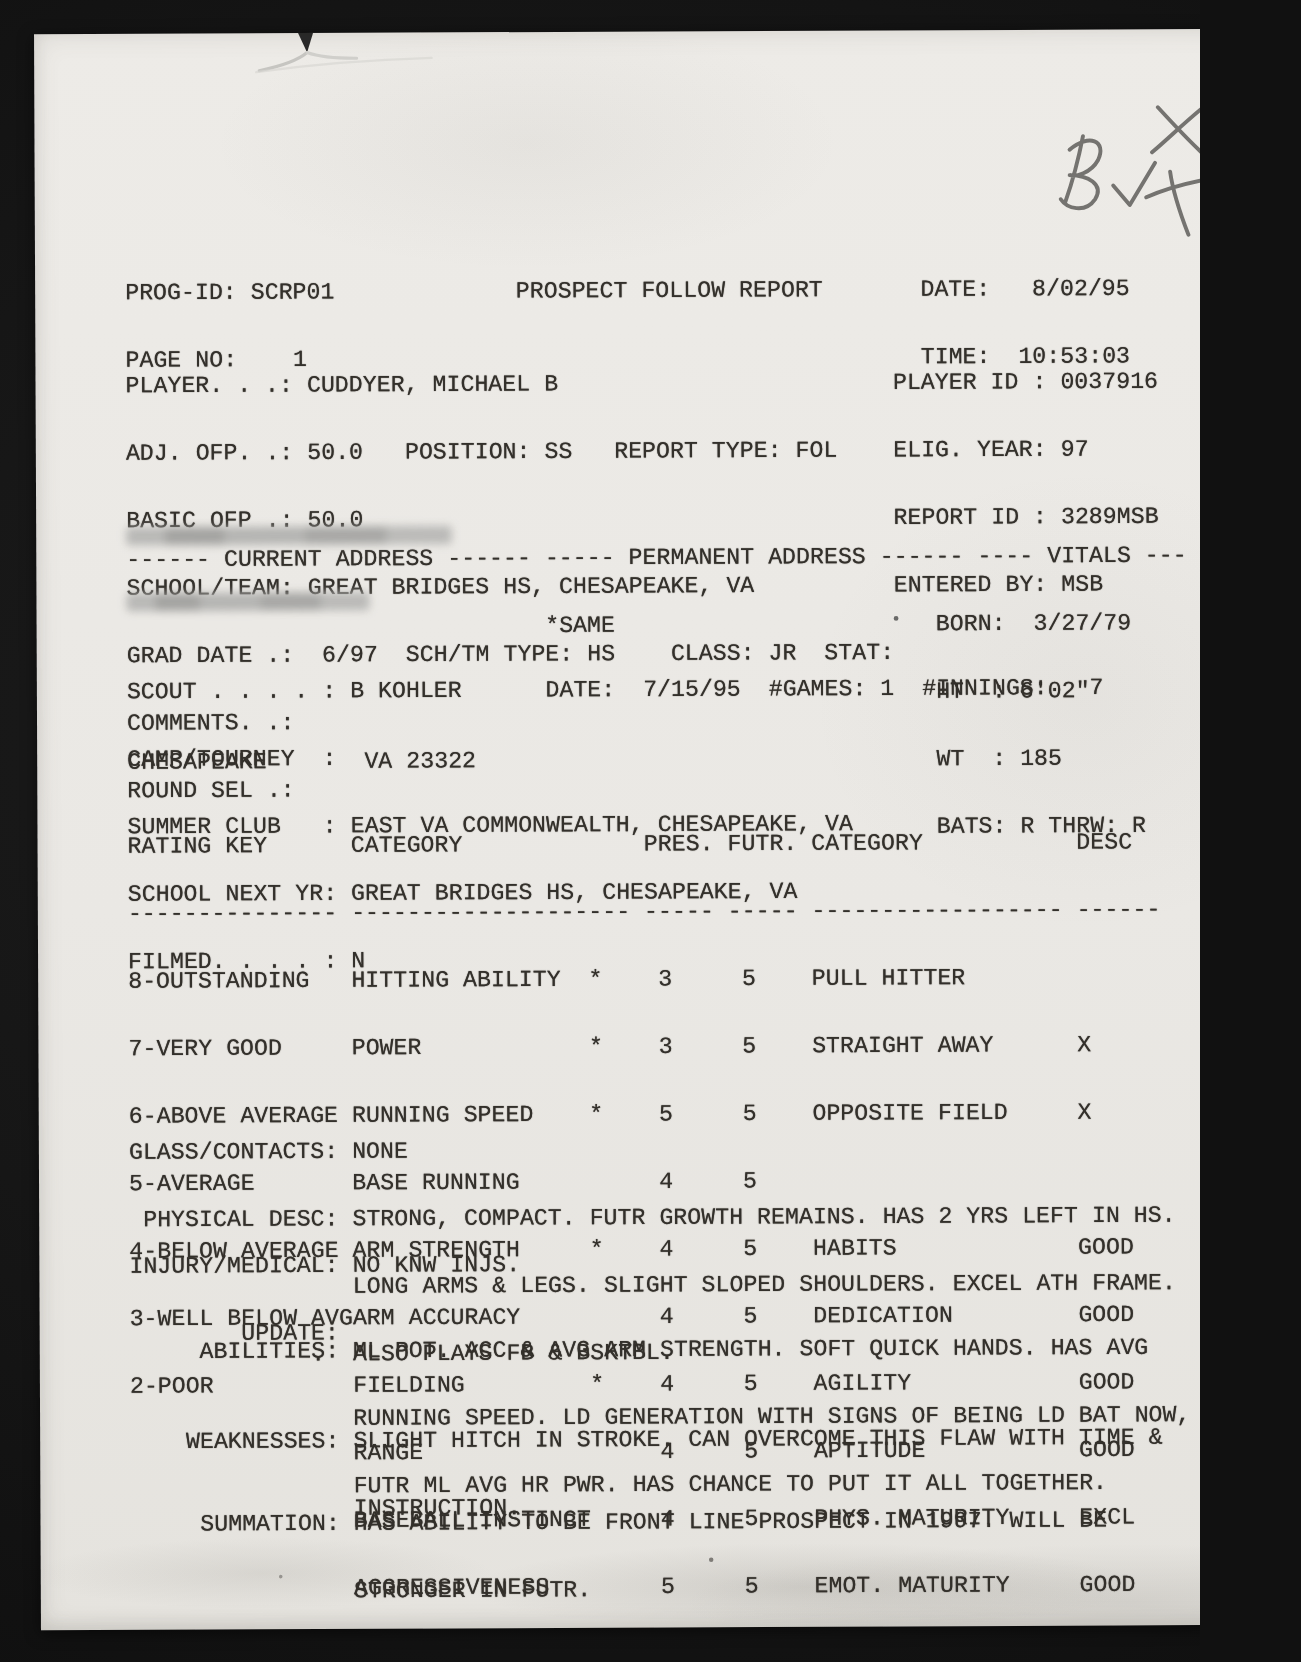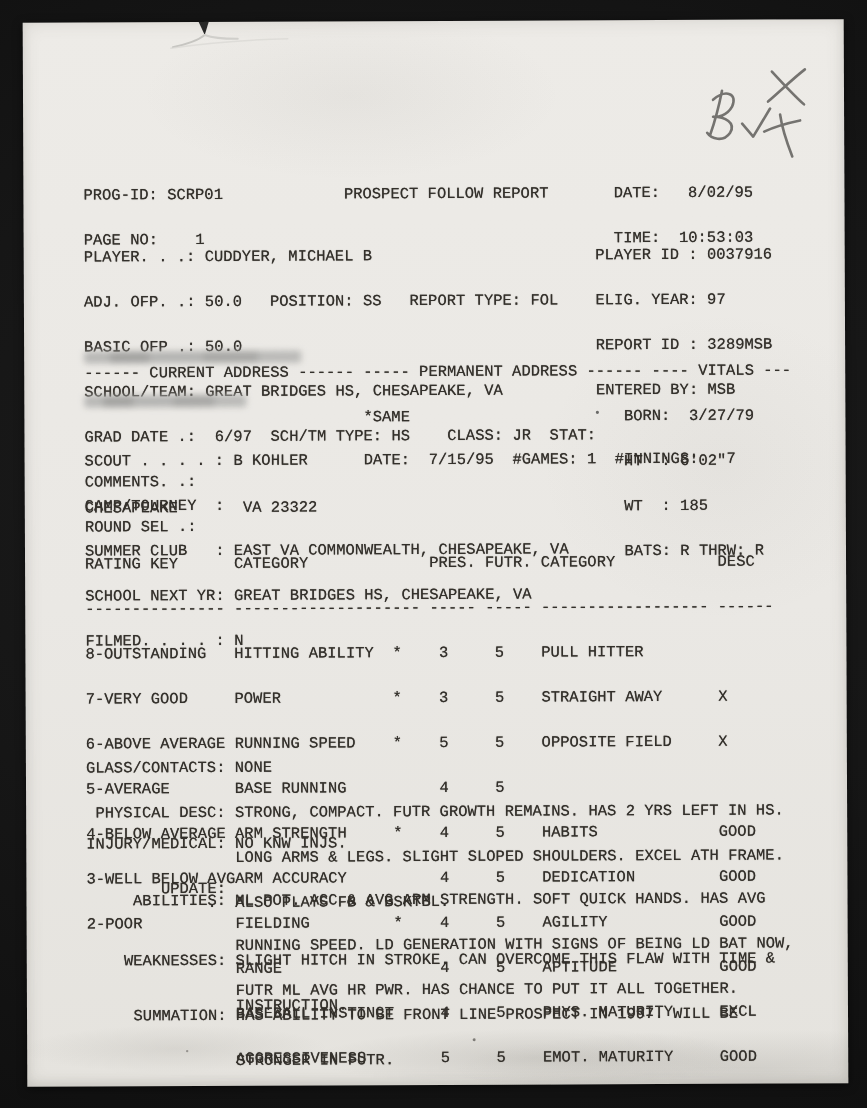--- a/index.html
+++ b/index.html
@@ -1,19 +1,19 @@
 <!DOCTYPE html>
 <html><head>
 <meta charset="utf-8">
 <title>Prospect Follow Report</title>
 <style>
   html,body{margin:0;padding:0;background:#111;}
   .scan{
     position:relative;
-    width:867px;height:1108px;
+    width:800px;height:1108px;
     background:radial-gradient(ellipse 900px 700px at 50% 45%, #1d1d1d 0%, #161616 60%, #101010 100%);
     overflow:hidden;
     font-family:"Liberation Mono", monospace;
   }
   .paper{
     position:absolute;
     left:25px;top:21px;
     width:821px;height:1064px;
     background:linear-gradient(180deg,#edebe7 0%,#eae8e4 55%,#e5e3de 100%);
     transform:rotate(-0.25deg);

